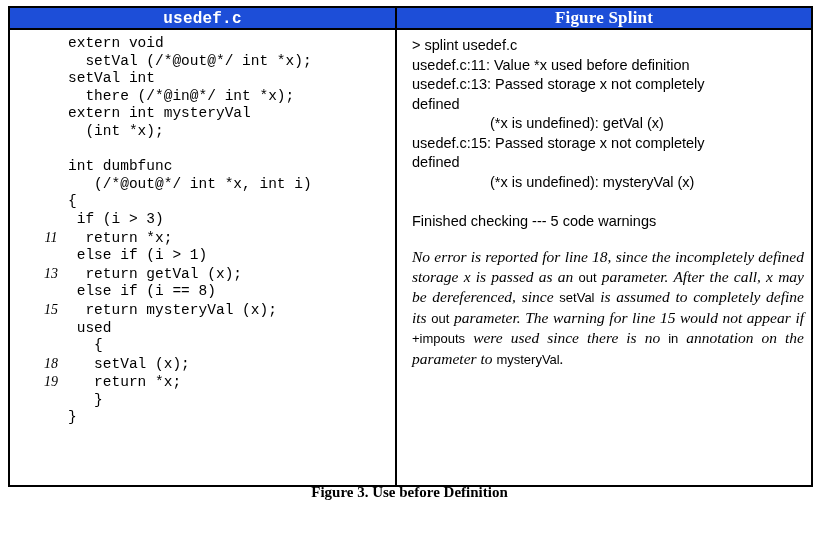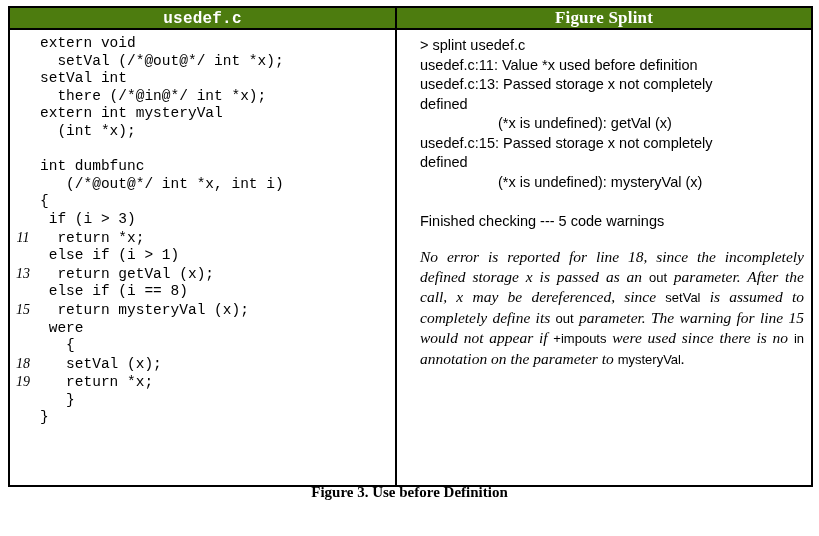--- a/index.html
+++ b/index.html
@@ -25,21 +25,21 @@
     width: 803px;
     table-layout: fixed;
     border: 2px solid #000;
   }
   table.main td, table.main th {
     border: 2px solid #000;
     vertical-align: top;
     padding: 0;
   }
   .hdr {
-    background: #4d7c0f;
+    background: #1d4ed8;
     color: #ffffff;
     text-align: center;
     font-family: "Liberation Serif", serif;
     font-weight: bold;
     font-size: 17px;
     padding: 3px 0 4px 0;
     letter-spacing: 0.2px;
   }
   .hdr-mono {
     font-family: "Liberation Mono", monospace;
@@ -51,41 +51,42 @@
 
   
   .code {
     font-family: "Liberation Mono", monospace;
     font-size: 14.5px;
     line-height: 17.6px;
     padding: 5px 0 5px 0;
     color: #000;
     height: 392px;
     box-sizing: border-box;
+    margin-left: 28px;
   }
   .cline {
     white-space: pre;
     display: flex;
     align-items: baseline;
   }
   .lnum {
     display: inline-block;
     width: 26px;
     min-width: 26px;
     text-align: center;
     padding-right: 4px;
     font-family: "Liberation Serif", serif;
     font-style: italic;
     font-size: 14px;
   }
   .ctext { white-space: pre; }
 
   
   .out {
-    padding: 6px 7px 5px 23px;
+    padding: 6px 7px 5px 15px;
     height: 455px;
     box-sizing: border-box;
     font-family: "Liberation Sans", sans-serif;
     font-size: 14.5px;
     line-height: 19.5px;
     color: #000;
   }
   .out .ln { white-space: pre-wrap; }
   .indent-deep { padding-left: 78px; }
   .note {
@@ -138,21 +139,21 @@
               <div class="cline"><span class="lnum"></span><span class="ctext">&nbsp;</span></div>
               <div class="cline"><span class="lnum"></span><span class="ctext">int dumbfunc</span></div>
               <div class="cline"><span class="lnum"></span><span class="ctext">   (/*@out@*/ int *x, int i)</span></div>
               <div class="cline"><span class="lnum"></span><span class="ctext">{</span></div>
               <div class="cline"><span class="lnum"></span><span class="ctext"> if (i &gt; 3)</span></div>
               <div class="cline"><span class="lnum">11</span><span class="ctext">  return *x;</span></div>
               <div class="cline"><span class="lnum"></span><span class="ctext"> else if (i &gt; 1)</span></div>
               <div class="cline"><span class="lnum">13</span><span class="ctext">  return getVal (x);</span></div>
               <div class="cline"><span class="lnum"></span><span class="ctext"> else if (i == 8)</span></div>
               <div class="cline"><span class="lnum">15</span><span class="ctext">  return mysteryVal (x);</span></div>
-              <div class="cline"><span class="lnum"></span><span class="ctext"> were</span></div>
+              <div class="cline"><span class="lnum"></span><span class="ctext"> used</span></div>
               <div class="cline"><span class="lnum"></span><span class="ctext">   {</span></div>
               <div class="cline"><span class="lnum">18</span><span class="ctext">   setVal (x);</span></div>
               <div class="cline"><span class="lnum">19</span><span class="ctext">   return *x;</span></div>
               <div class="cline"><span class="lnum"></span><span class="ctext">   }</span></div>
               <div class="cline"><span class="lnum"></span><span class="ctext">}</span></div>
             </div>
       </td>
       <td class="right-col">
         <div class="out">
           <div id="out-lines">

